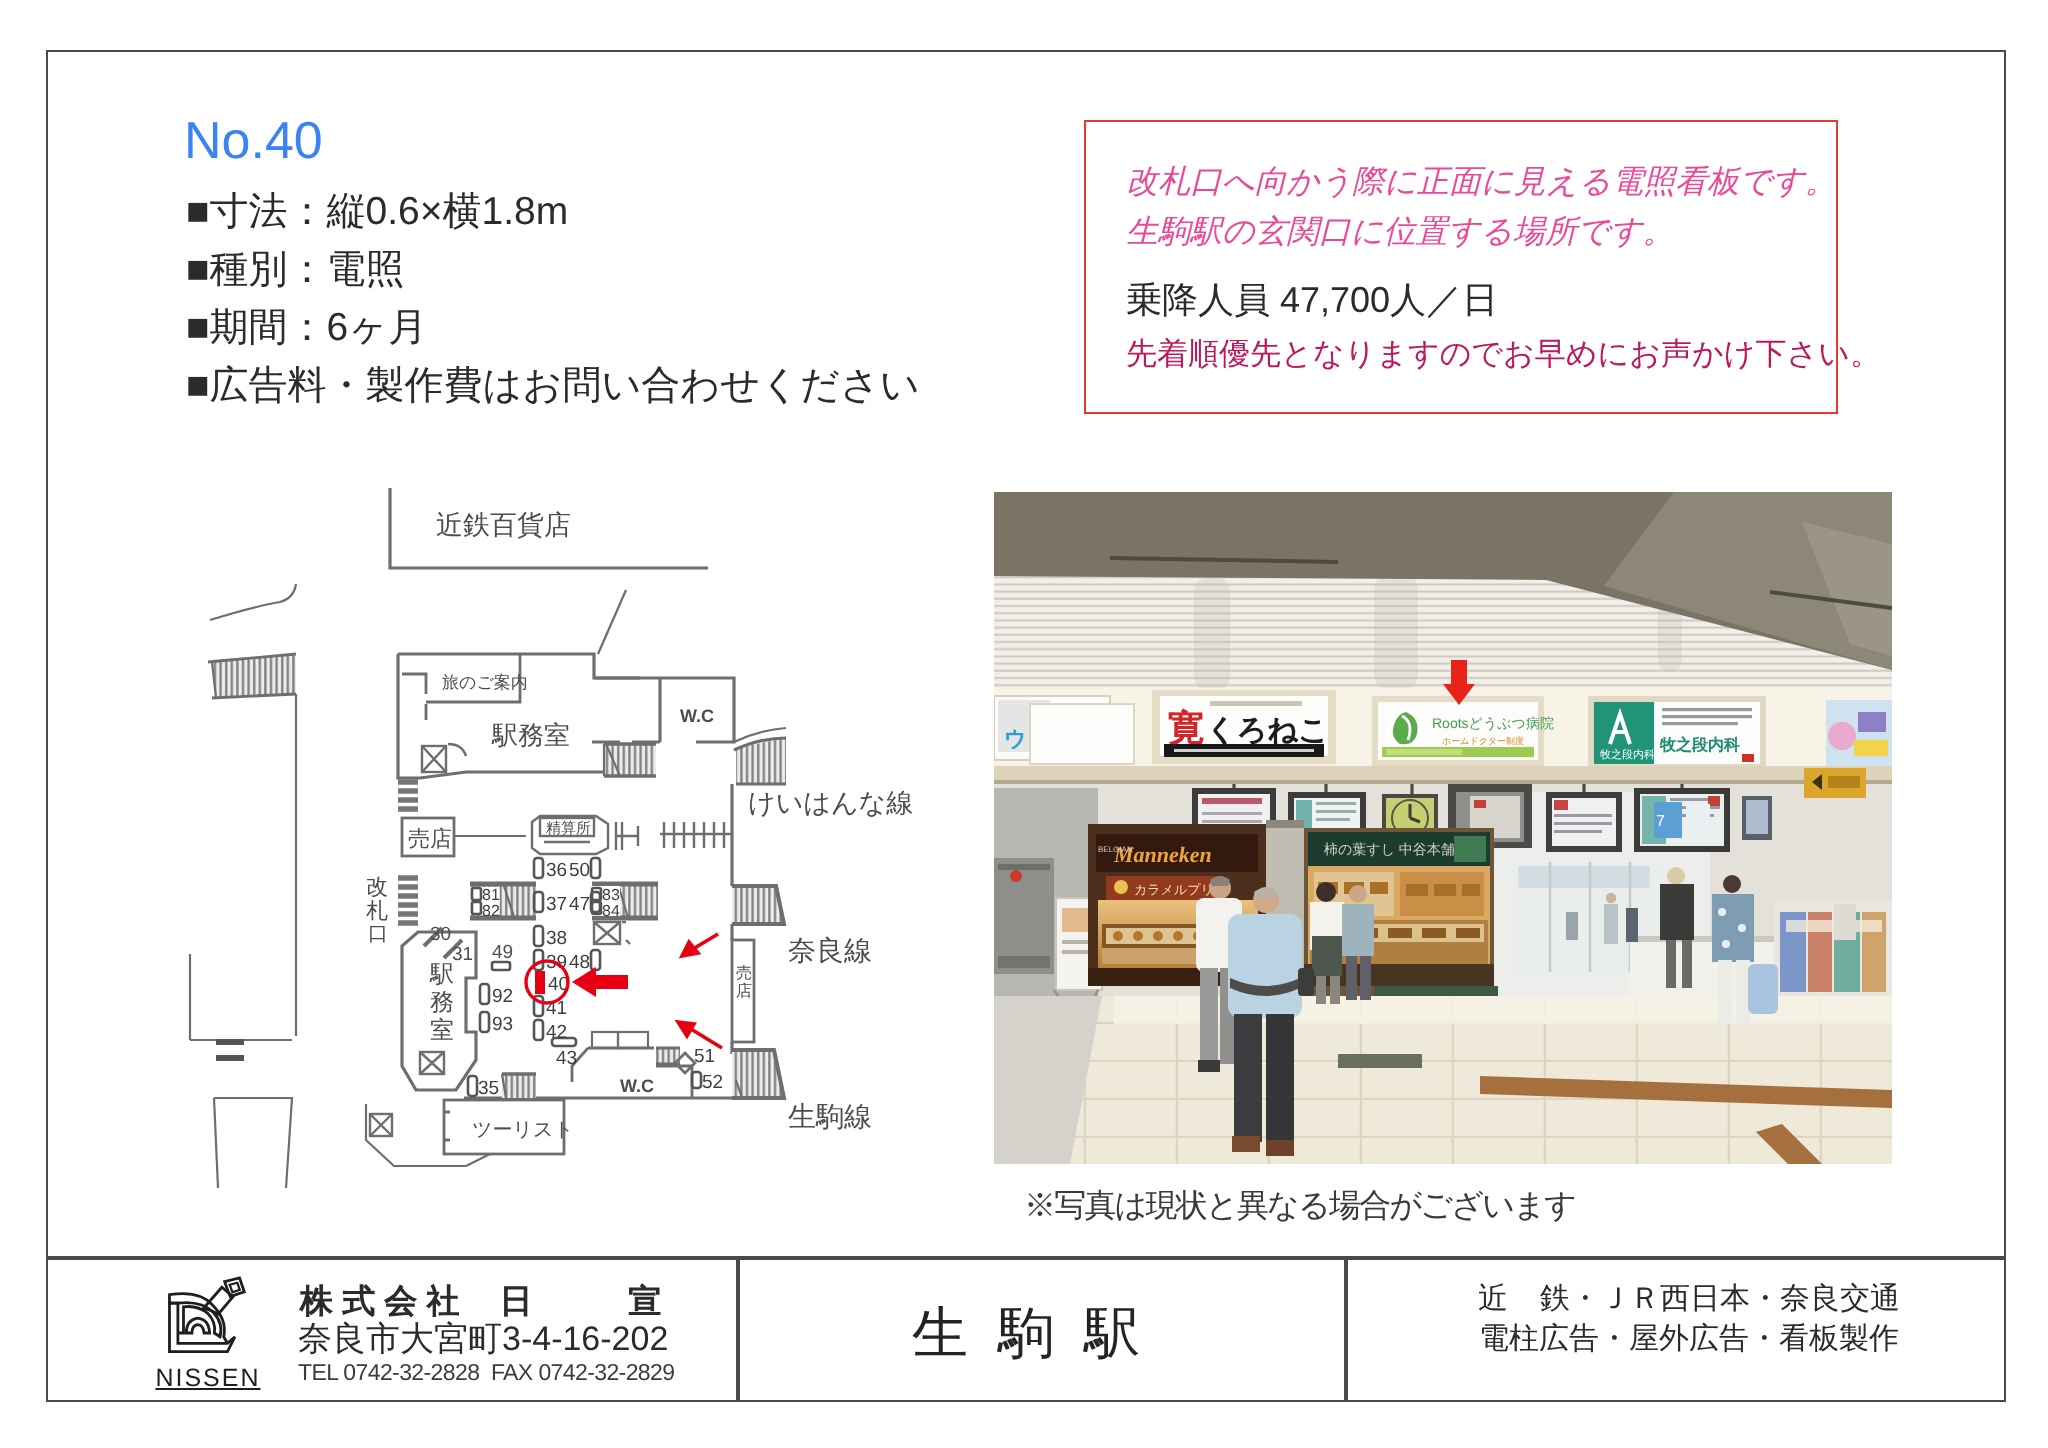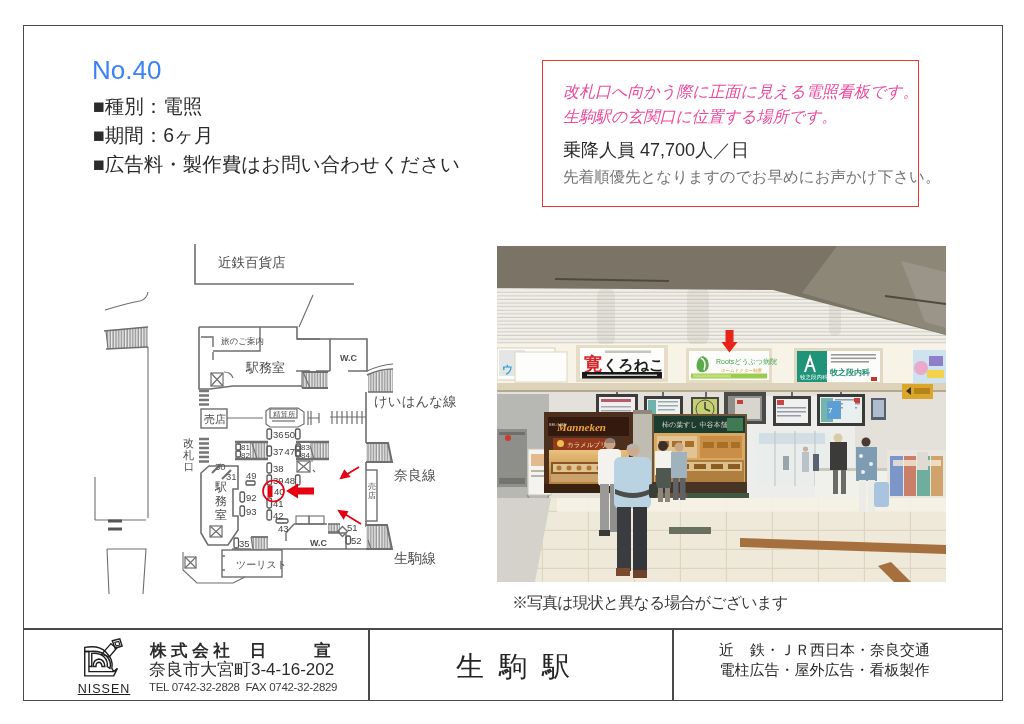--- a/index.html
+++ b/index.html
@@ -8,33 +8,34 @@
   .abs{position:absolute;}
 </style>
 </head>
 <body>
 
 <div class="abs" style="left:23px;top:25px;width:978px;height:674px;border:1.5px solid #4a4a4a;"></div>
 
 <div class="abs" style="left:92px;top:55px;font-size:26px;color:#3b82f6;">No.40</div>
 
 <div class="abs" style="left:93px;top:92px;font-size:19.5px;color:#2b2b2b;line-height:29px;white-space:nowrap;">
+<div>■寸法：縦0.6×横1.8m</div>
 <div>■種別：電照</div>
 <div>■期間：6ヶ月</div>
 <div>■広告料・製作費はお問い合わせください</div>
 </div>
 
 <div class="abs" style="left:542px;top:60px;width:375px;height:145px;border:1.5px solid #e8392f;"></div>
 
 <div class="abs" style="left:563px;top:79px;font-size:16px;color:#ec4899;line-height:25px;white-space:nowrap;font-style:italic;">
 改札口へ向かう際に正面に見える電照看板です。<br>生駒駅の玄関口に位置する場所です。</div>
 
 <div class="abs" style="left:563px;top:138px;font-size:18px;color:#2b2b2b;white-space:nowrap;">乗降人員 47,700人／日</div>
 
-<div class="abs" style="left:563px;top:167px;font-size:15.5px;color:#737373;white-space:nowrap;font-family:Liberation Serif, serif;">先着順優先となりますのでお早めにお声かけ下さい。</div>
+<div class="abs" style="left:563px;top:167px;font-size:15.5px;color:#be185d;white-space:nowrap;font-family:Liberation Serif, serif;">先着順優先となりますのでお早めにお声かけ下さい。</div>
 
 <svg class="abs" style="left:70px;top:240px;" width="410" height="368" viewBox="70 240 410 368">
 <defs>
 <pattern id="st" width="2.8" height="8" patternUnits="userSpaceOnUse">
 <rect width="2.8" height="8" fill="#ececec"></rect>
 <line x1="1.1" y1="0" x2="1.1" y2="8" stroke="#7e7e7e" stroke-width="1.15"></line>
 </pattern>
 </defs>
 <g stroke="#6e6e6e" fill="none" stroke-width="1.6">
 
@@ -652,13 +653,13 @@
 <div class="abs" style="left:72px;top:682px;width:64px;text-align:center;font-size:12.5px;letter-spacing:1px;color:#1e1e1e;text-decoration:underline;">NISSEN</div>
 
 <div class="abs" style="left:150px;top:640px;font-size:16.5px;font-weight:bold;color:#2b2b2b;white-space:nowrap;">株 式 会 社<span style="display:inline-block;width:20px;"></span>日<span style="display:inline-block;width:48px;"></span>宣</div>
 
 <div class="abs" style="left:149px;top:658px;font-size:17px;color:#2b2b2b;white-space:nowrap;">奈良市大宮町3-4-16-202</div>
 
 <div class="abs" style="left:149px;top:681px;font-size:11.5px;letter-spacing:-0.3px;color:#3c3c3c;white-space:nowrap;font-stretch:condensed;">TEL 0742-32-2828&nbsp;&nbsp;FAX 0742-32-2829</div>
 
 <div class="abs" style="left:368px;top:648px;width:305px;text-align:center;font-size:28px;letter-spacing:15px;color:#242424;box-sizing:border-box;">生駒駅</div>
 
-<div class="abs" style="left:673px;top:640px;width:303px;text-align:center;font-size:15px;color:#2b2b2b;line-height:20px;white-space:nowrap;">近<span style="display:inline-block;width:16px;"></span>鉄・ＪＲ西日本・奈良交通<br>電柱広告・屋外広告・看板製作</div>
+<div class="abs" style="left:673px;top:640px;width:303px;text-align:center;font-size:15px;color:#2b2b2b;line-height:20px;white-space:nowrap;padding-left:20px;">近<span style="display:inline-block;width:16px;"></span>鉄・ＪＲ西日本・奈良交通<br>電柱広告・屋外広告・看板製作</div>
 
 </body></html>

